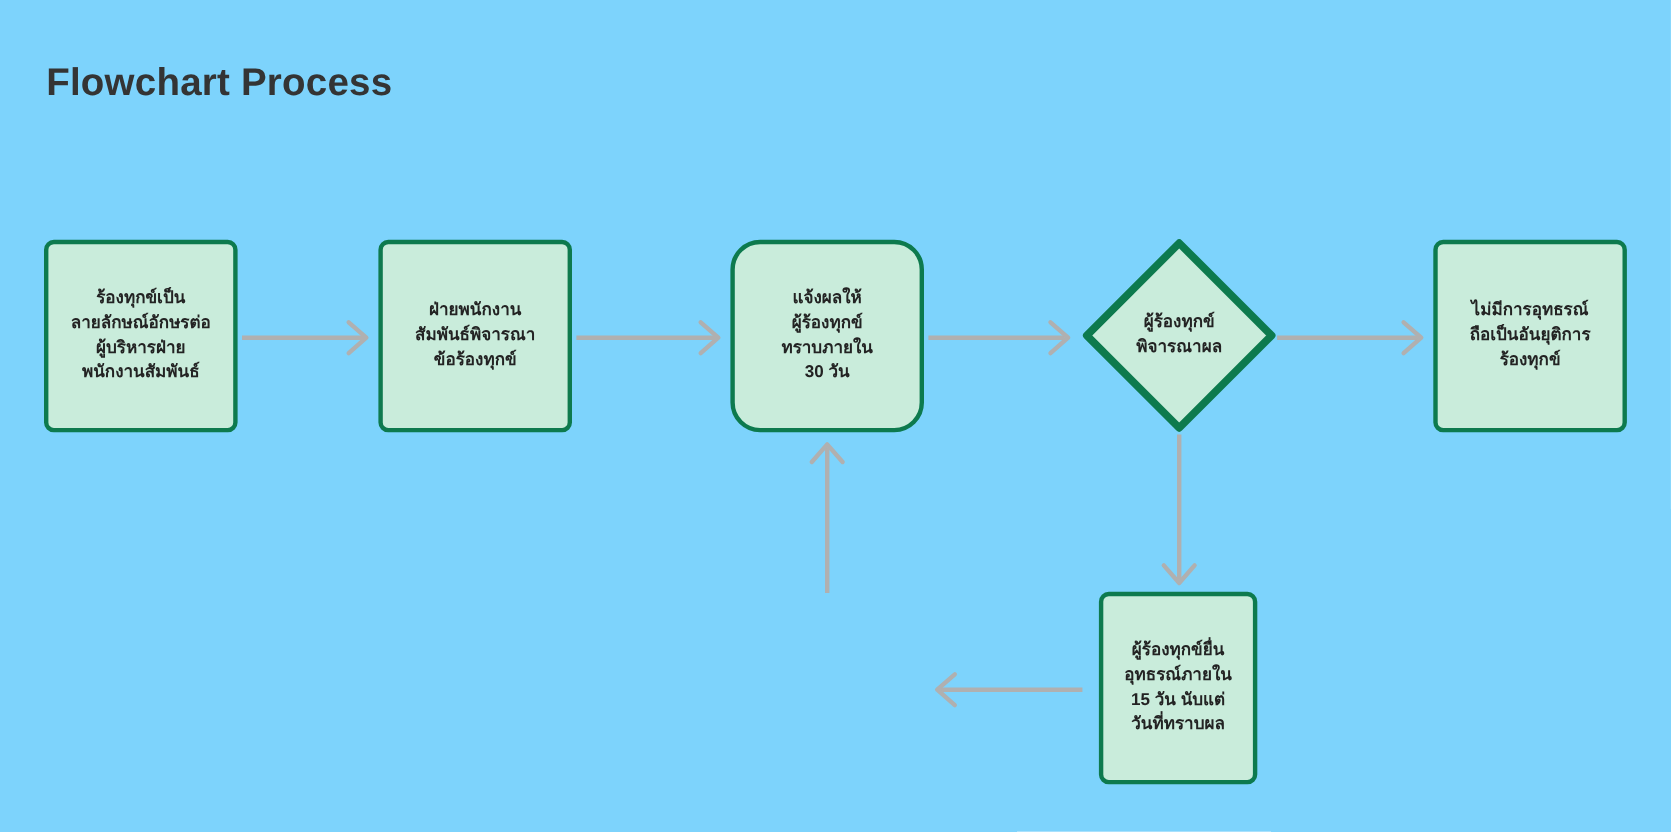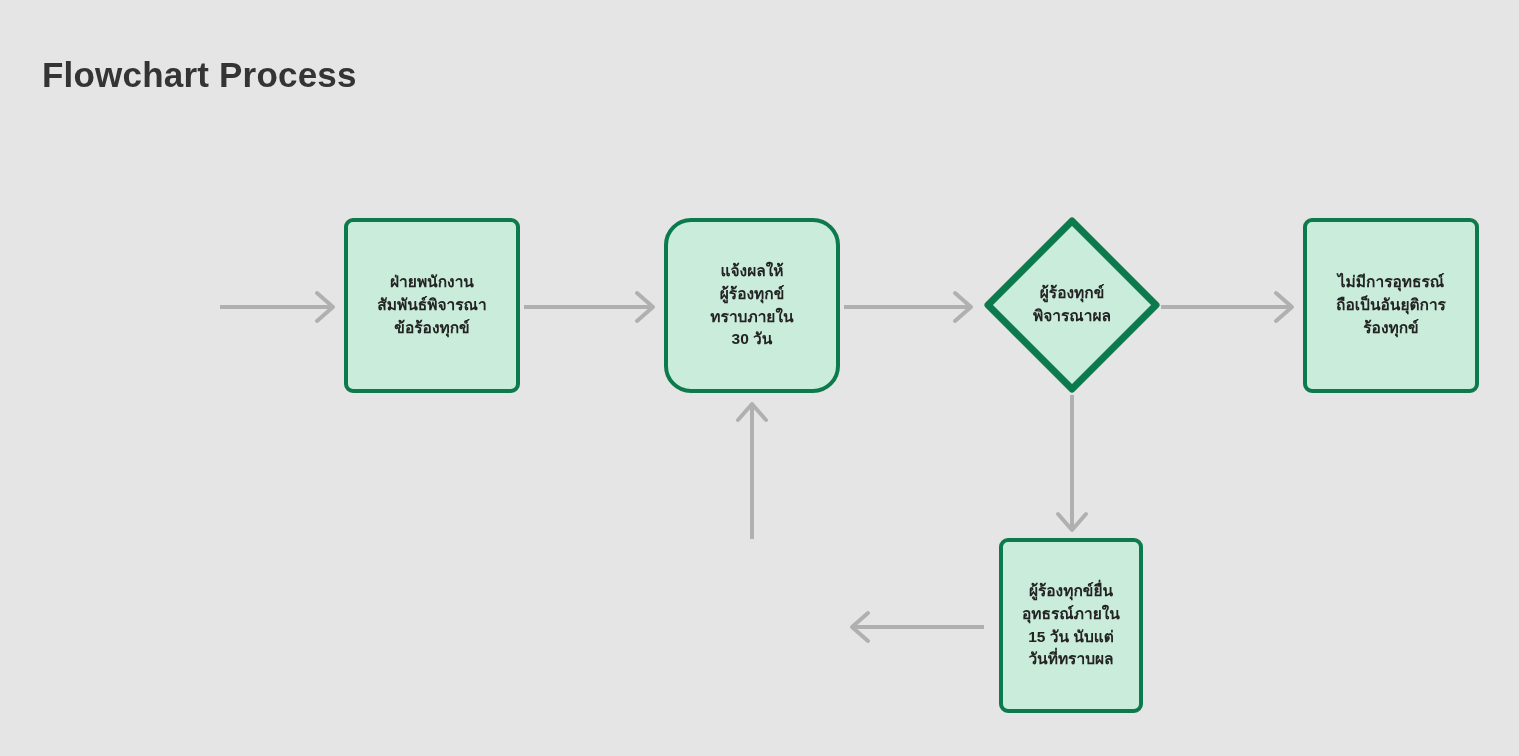--- a/index.html
+++ b/index.html
@@ -11,21 +11,21 @@
     font-family: "Liberation Sans", "DejaVu Sans", sans-serif;
     width: 1519px;
     height: 756px;
     overflow: hidden;
     position: relative;
   }
   #canvas {
     position: relative;
     width: 1519px;
     height: 756px;
-    background: #e5e5e5;
+    background: #7dd3fc;
   }
 
   
   .header {
     position: absolute;
     left: 42px;
     top: 55px;
     width: 700px;
   }
   .page-title {
@@ -150,20 +150,26 @@
     </svg>
   </div>
 
   <div class="connector" style="left:734px; top:393px; width:36px; height:148px;">
     <svg width="36" height="148" viewBox="0 0 36 148" aria-hidden="true">
       <line x1="18" y1="146" x2="18" y2="14" stroke="#b0b0b0" stroke-width="4" stroke-linecap="butt"></line>
       <polyline points="4,27 18,11 32,27" fill="none" stroke="#b0b0b0" stroke-width="4" stroke-linecap="round" stroke-linejoin="round"></polyline>
     </svg>
   </div>
 
+  <div class="node" style="left:40px; top:218px; width:176px; height:175px;">
+    <div class="node-label">ร้องทุกข์เป็น
+ลายลักษณ์อักษรต่อ
+ผู้บริหารฝ่าย
+พนักงานสัมพันธ์</div>
+  </div>
 
   <div class="node" style="left:344px; top:218px; width:176px; height:175px;">
     <div class="node-label">ฝ่ายพนักงาน
 สัมพันธ์พิจารณา
 ข้อร้องทุกข์</div>
   </div>
 
   <div class="node" style="left:664px; top:218px; width:176px; height:175px;border-radius:27px;">
     <div class="node-label">แจ้งผลให้
 ผู้ร้องทุกข์

